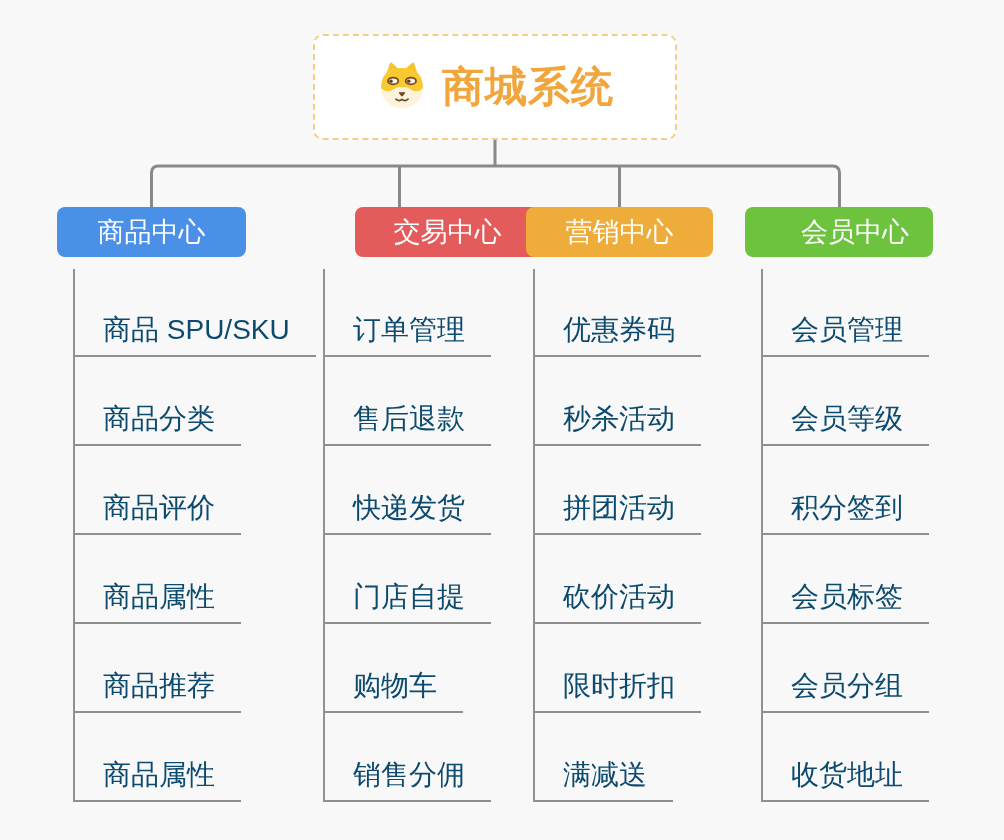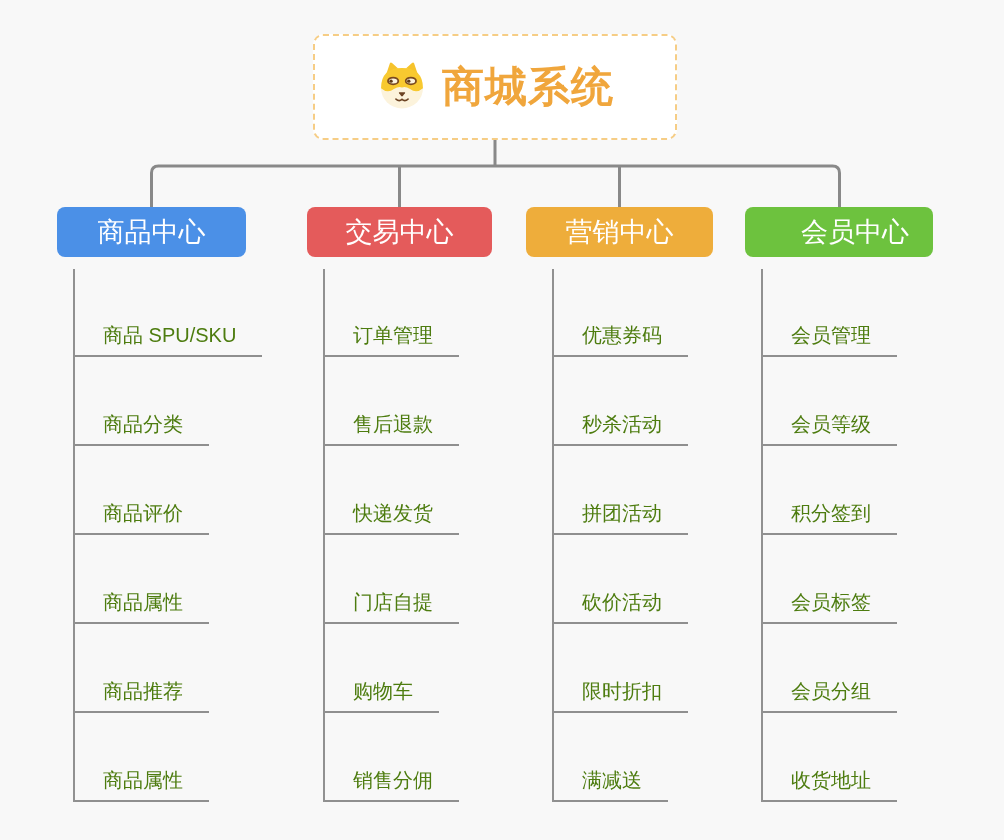--- a/index.html
+++ b/index.html
@@ -31,29 +31,29 @@
   .branch-box.b2{left:526px;width:187px;}
   .branch-box.b3{left:745px;width:188px;}
 
   
   .leaf-col{
     position:absolute;top:269px;height:533px;width:250px;
     border-left:2px solid #919191;z-index:2;
   }
   .leaf-col.c0{left:73px;}
   .leaf-col.c1{left:323px;}
-  .leaf-col.c2{left:552px;padding-left:15px;}
+  .leaf-col.c2{left:533px;padding-left:15px;}
   .leaf-col.c3{left:761px;}
 
   .leaf-item{
     position:absolute;left:0;height:48px;box-sizing:border-box;
     border-bottom:2px solid #8F8F8F;
     padding:0 26px 6px 28px;
     display:flex;align-items:flex-end;
-    font-size:20px;color:#4d7c0f;white-space:nowrap;
+    font-size:28px;color:#0c4a6e;white-space:nowrap;
   }
   .leaf-item.r0{top:40px;}
   .leaf-item.r1{top:129px;}
   .leaf-item.r2{top:218px;}
   .leaf-item.r3{top:307px;}
   .leaf-item.r4{top:396px;}
   .leaf-item.r5{top:485px;}
 
   .dog-icon{flex:0 0 auto;}
 </style>
@@ -83,21 +83,21 @@
       <circle cx="18.4" cy="26.2" r="2.1" fill="#5E3A16"></circle>
       <circle cx="40.4" cy="26.2" r="2.1" fill="#5E3A16"></circle>
       <path d="M28.6 40 L35.4 40 Q36.4 40 35.6 41.2 L33 44.6 Q32 45.8 31 44.6 L28.4 41.2 Q27.6 40 28.6 40 Z" fill="#6C4323"></path>
       <path d="M24.5 48.5 Q28.5 52 32 48.8 Q35.5 52 39.5 48.5" fill="none" stroke="#6C4323" stroke-width="2" stroke-linecap="round"></path>
     </svg>
   </span>
   <span class="root-title" style="color: rgb(240, 166, 60);">商城系统</span>
 </div>
 
 <div class="branch-box b0" style="background: rgb(75, 144, 231);">商品中心</div>
-<div class="branch-box b1" style="background: rgb(228, 91, 91);">交易中心</div>
+<div class="branch-box b1" style="background: rgb(228, 91, 91); margin-left: 48px;">交易中心</div>
 <div class="branch-box b2" style="background: rgb(238, 173, 59);">营销中心</div>
 <div class="branch-box b3" style="background: rgb(109, 194, 62); padding-left: 32px;">会员中心</div>
 
 <div class="leaf-col c0">
   <div class="leaf-item r0">商品 SPU/SKU</div>
   <div class="leaf-item r1">商品分类</div>
   <div class="leaf-item r2">商品评价</div>
   <div class="leaf-item r3">商品属性</div>
   <div class="leaf-item r4">商品推荐</div>
   <div class="leaf-item r5">商品属性</div>

